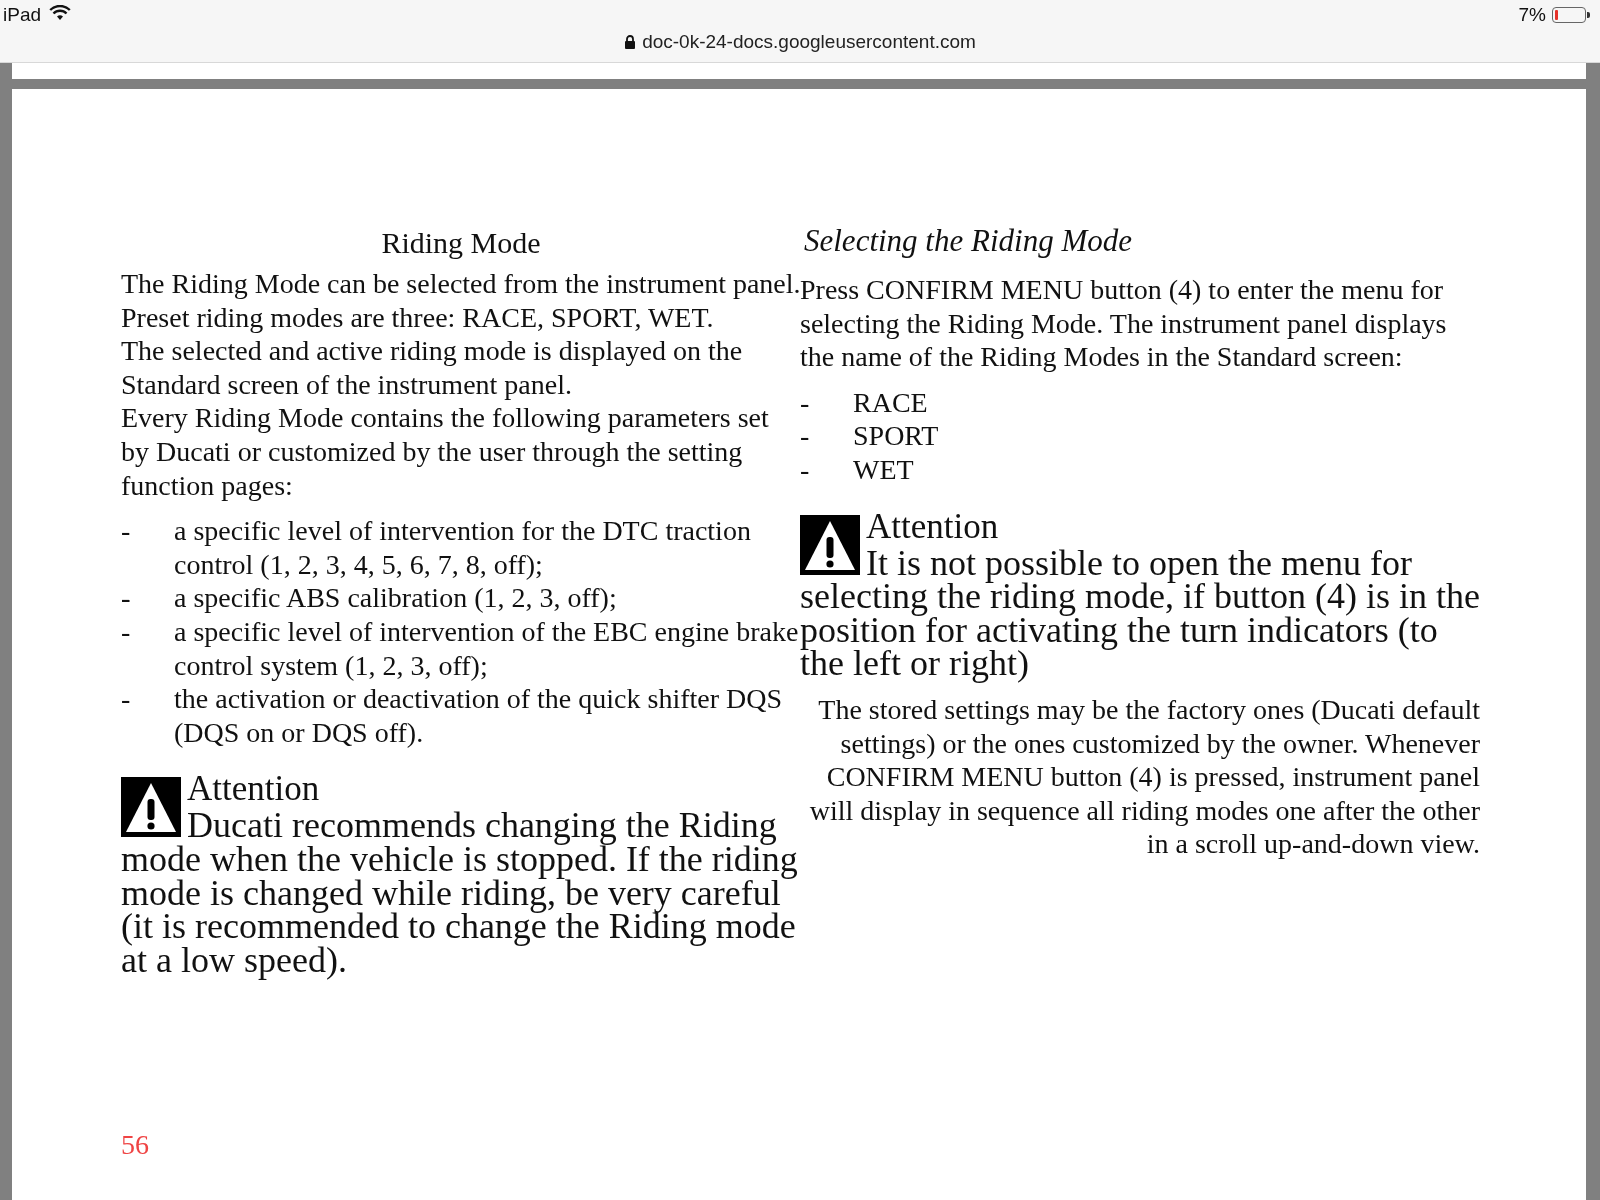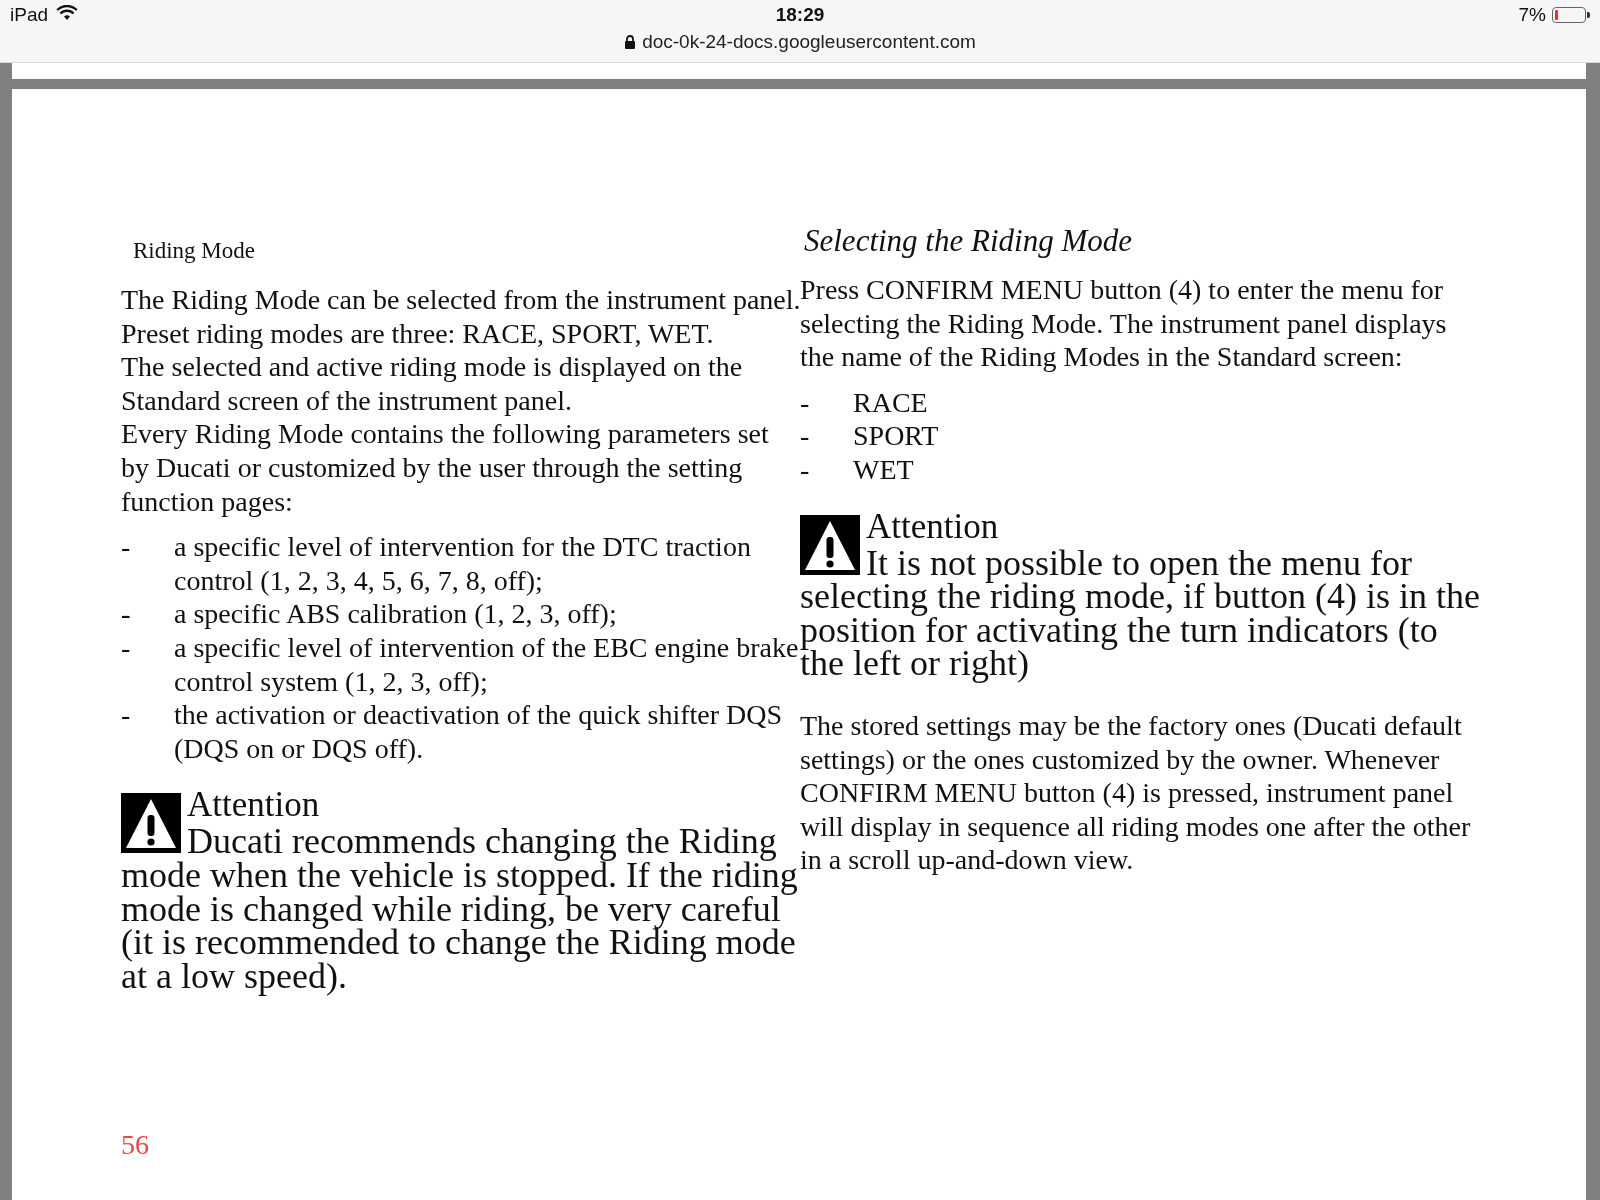--- a/index.html
+++ b/index.html
@@ -1,35 +1,35 @@
 <!DOCTYPE html>
 <html><head>
 <meta charset="utf-8">
 <style>
   html, body { margin:0; padding:0; }
   body { width:1600px; height:1200px; overflow:hidden; background:#f6f6f6; position:relative; font-family:"Liberation Sans", sans-serif; }
   .statusbar { position:absolute; left:0; top:0; width:1600px; height:62px; background:#f6f6f6; border-bottom:1px solid #d8d8d8; }
-  .sb-left { position:absolute; left:10px; top:4px; font-size:19px; color:#111; display:flex; align-items:center; gap:8px; }
+  .sb-left { position:absolute; left:3px; top:4px; font-size:19px; color:#111; display:flex; align-items:center; gap:8px; }
   .sb-time { position:absolute; left:0; width:1600px; top:4px; text-align:center; font-size:19px; font-weight:bold; color:#111; }
   .sb-url { position:absolute; left:0; width:1600px; top:31px; text-align:center; font-size:19px; color:#222; }
   .sb-url .lock { display:inline-block; vertical-align:middle; margin-right:6px; }
   .sb-right { position:absolute; right:14px; top:4px; font-size:19px; color:#111; display:flex; align-items:center; gap:6px; }
   .battery { width:34px; height:16px; border:1.5px solid #666; border-radius:4px; position:relative; box-sizing:border-box; }
   .battery .fill { position:absolute; left:2px; top:2px; bottom:2px; background:#e6322a; border-radius:1px; }
   .battery::after { content:""; position:absolute; right:-5px; top:4px; width:3px; height:6px; background:#333; border-radius:0 2px 2px 0; }
 
   .viewer { position:absolute; left:0; top:63px; width:1600px; height:1137px; background:#808080; }
   .prev-page { position:absolute; left:12px; top:0; width:1574px; height:16px; background:#fff; }
   .page { position:absolute; left:12px; top:26px; width:1574px; height:1111px; background:#fff; }
 
   .doc { font-family:"Liberation Serif", serif; color:#111; }
   .col { position:absolute; }
   .col-left { left:109px; top:130px; width:680px; }
   .col-right { left:788px; top:130px; width:680px; }
-  .h-title { font-size:23px; margin:12px; line-height:40px; font-weight:normal; }
+  .h-title { font-size:30px; margin:4px; line-height:40px; font-weight:normal;text-align:center; }
   .h-sub { font-size:31px; margin:4px; line-height:36px; font-weight:normal;font-style:italic; }
   .p { font-size:28px; line-height:33.6px; margin:0; }
   .list { margin:12px 0 0 0; padding:0; list-style:none; }
   .list li { position:relative; padding-left:53px; font-size:28px; line-height:33.6px; }
   .list li .dash { position:absolute; left:0; top:0; }
   .attn { margin-top:20px; position:relative; }
   .attn-icon { float:left; width:60px; height:60px; margin:8px 6px 0 0; background:#000; position:relative; }
   .attn-title { font-size:35px; line-height:40px; display:block; }
   .attn-body { font-size:36px; line-height:33.6px; }
   .page-num { position:absolute; left:109px; top:1040px; font-size:28px; font-family:"Liberation Serif", serif; color:#ef4444; }
@@ -41,21 +41,20 @@
   <div class="sb-left">
     <span>iPad</span>
     <span>
       <svg width="22" height="16" viewBox="0 0 22 16">
           <path d="M11 15 L8 11.5 A4.5 4.5 0 0 1 14 11.5 Z" fill="#111"></path>
           <path d="M4.5 8.5 A9 9 0 0 1 17.5 8.5" stroke="#111" stroke-width="2.4" fill="none"></path>
           <path d="M1.2 5 A14 14 0 0 1 20.8 5" stroke="#111" stroke-width="2.4" fill="none"></path>
         </svg>
     </span>
   </div>
-  <div class="sb-time">18:29</div>
   <div class="sb-url">
     <span class="lock">
       <svg width="12" height="14" viewBox="0 0 12 14">
           <rect x="1" y="6" width="10" height="8" rx="1" fill="#111"></rect>
           <path d="M3 6 V4 A3 3 0 0 1 9 4 V6" stroke="#111" stroke-width="1.8" fill="none"></path>
         </svg>
     </span><span>doc-0k-24-docs.googleusercontent.com</span>
   </div>
   <div class="sb-right">
     <span>7%</span>
@@ -106,18 +105,18 @@
         <span class="attn-icon">
           <svg width="60" height="60" viewBox="0 0 60 60">
               <path d="M30 6 L55 55 L5 55 Z" fill="#fff"></path>
               <rect x="26.5" y="22" width="7" height="21" rx="3" fill="#000"></rect>
               <circle cx="30" cy="49" r="3.6" fill="#000"></circle>
             </svg>
         </span>
         <span class="attn-title">Attention</span>
         <span class="attn-body">It is not possible to open the menu for selecting the riding mode, if button (4) is in the position for activating the turn indicators (to the left or right)</span>
       </div>
-      <p class="p" style="margin-top:28px;">The stored settings may be the factory ones (Ducati default settings) or the ones customized by the owner. Whenever CONFIRM MENU button (4) is pressed, instrument panel will display in sequence all riding modes one after the other in a scroll up-and-down view.</p>
+      <p class="p" style="margin-top:12px;text-align:right;">The stored settings may be the factory ones (Ducati default settings) or the ones customized by the owner. Whenever CONFIRM MENU button (4) is pressed, instrument panel will display in sequence all riding modes one after the other in a scroll up-and-down view.</p>
     </div>
 
     <div class="page-num">56</div>
   </div>
 </div>
 
 </body></html>

